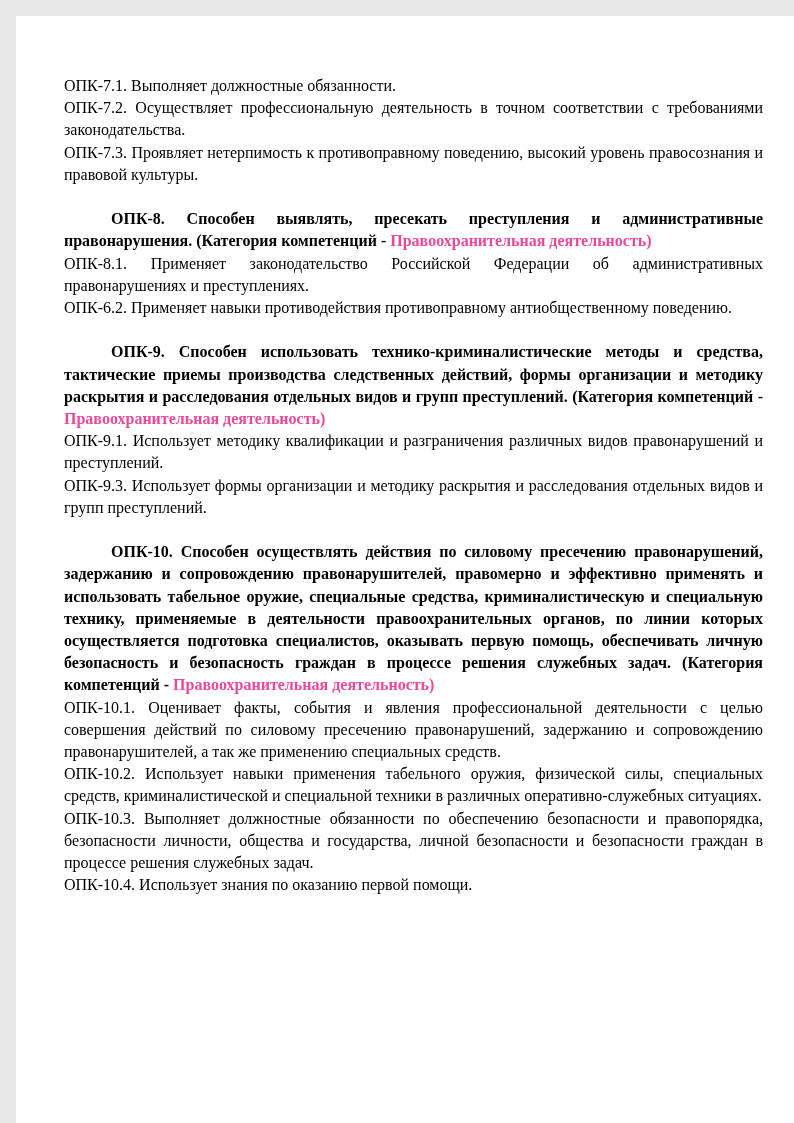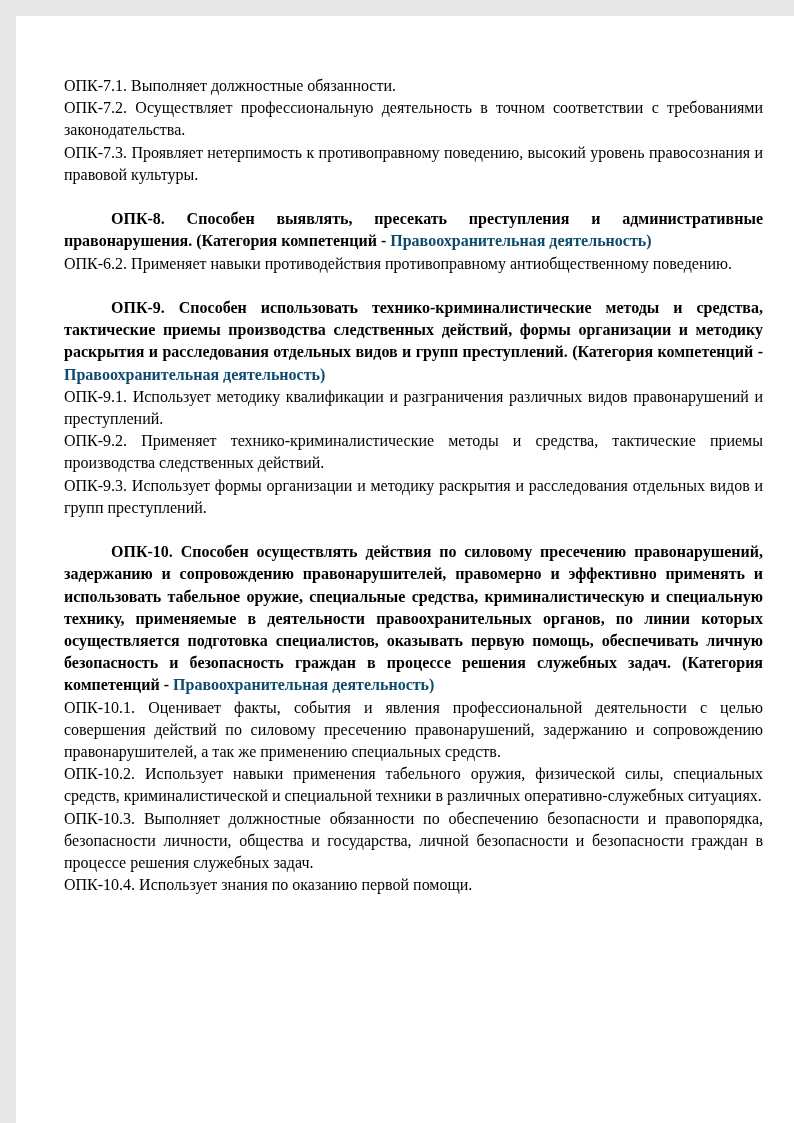--- a/index.html
+++ b/index.html
@@ -26,43 +26,43 @@
     color: #000000;
     text-align: justify;
   }
   .sec { margin-top: 22.2px; }
   .sec.first { margin-top: 0; }
   p { margin: 0; padding: 0; }
   .hdr {
     font-weight: bold;
     text-indent: 47px;
   }
-  .cat { color: #0c4a6e; }
+  .cat { color: #ec4899; }
 </style>
 </head>
 <body>
 
 <div class="page">
   <div class="content">
 
     <section class="sec first">
       <p class="item">ОПК-7.1. Выполняет должностные обязанности.</p>
       <p class="item">ОПК-7.2. Осуществляет профессиональную деятельность в точном соответствии с требованиями законодательства.</p>
       <p class="item">ОПК-7.3. Проявляет нетерпимость к противоправному поведению, высокий уровень правосознания и правовой культуры.</p>
     </section>
 
     <section class="sec">
       <p class="hdr"><span>ОПК-8. Способен выявлять, пресекать преступления и административные правонарушения. (Категория компетенций - </span><span class="cat">Правоохранительная деятельность)</span></p>
+      <p class="item">ОПК-8.1. Применяет законодательство Российской Федерации об административных правонарушениях и преступлениях.</p>
       <p class="item">ОПК-6.2. Применяет навыки противодействия противоправному антиобщественному поведению.</p>
     </section>
 
     <section class="sec">
       <p class="hdr"><span>ОПК-9. Способен использовать технико-криминалистические методы и средства, тактические приемы производства следственных действий, формы организации и методику раскрытия и расследования отдельных видов и групп преступлений. (Категория компетенций - </span><span class="cat">Правоохранительная деятельность)</span></p>
       <p class="item">ОПК-9.1. Использует методику квалификации и разграничения различных видов правонарушений и преступлений.</p>
-      <p class="item">ОПК-9.2. Применяет технико-криминалистические методы и средства, тактические приемы производства следственных действий.</p>
       <p class="item">ОПК-9.3. Использует формы организации и методику раскрытия и расследования отдельных видов и групп преступлений.</p>
     </section>
 
     <section class="sec">
       <p class="hdr"><span>ОПК-10. Способен осуществлять действия по силовому пресечению правонарушений, задержанию и сопровождению правонарушителей, правомерно и эффективно применять и использовать табельное оружие, специальные средства, криминалистическую и специальную технику, применяемые в деятельности правоохранительных органов, по линии которых осуществляется подготовка специалистов, оказывать первую помощь, обеспечивать личную безопасность и безопасность граждан в процессе решения служебных задач. (Категория компетенций - </span><span class="cat">Правоохранительная деятельность)</span></p>
       <p class="item">ОПК-10.1. Оценивает факты, события и явления профессиональной деятельности с целью совершения действий по силовому пресечению правонарушений, задержанию и сопровождению правонарушителей, а так же применению специальных средств.</p>
       <p class="item">ОПК-10.2. Использует навыки применения табельного оружия, физической силы, специальных средств, криминалистической и специальной техники в различных оперативно-служебных ситуациях.</p>
       <p class="item">ОПК-10.3. Выполняет должностные обязанности по обеспечению безопасности и правопорядка, безопасности личности, общества и государства, личной безопасности и безопасности граждан в процессе решения служебных задач.</p>
       <p class="item">ОПК-10.4. Использует знания по оказанию первой помощи.</p>
     </section>

